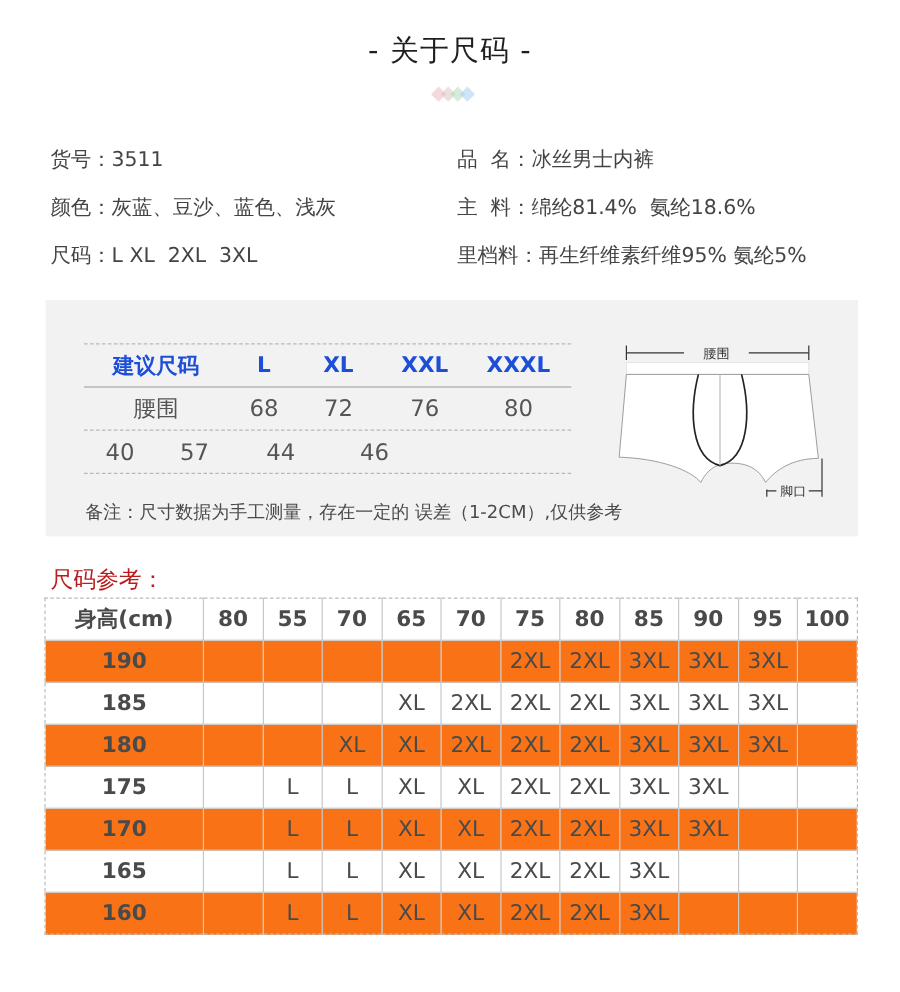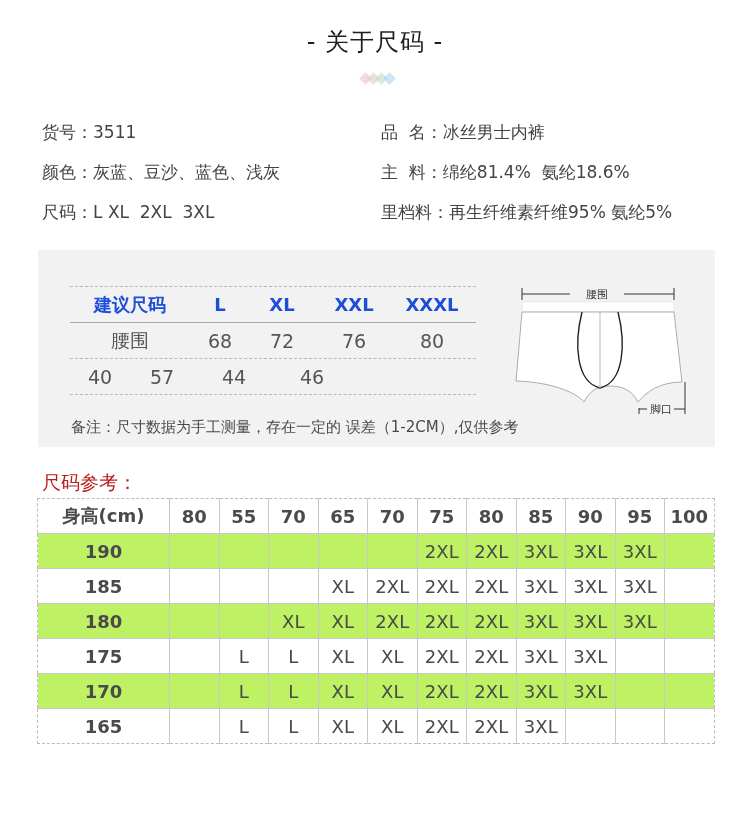--- a/index.html
+++ b/index.html
@@ -22,21 +22,21 @@
   .sz-row > div { text-align: center; }
   .c0 { width: 120px; } .c1 { width: 60px; } .c2 { width: 64px; } .c3 { width: 80px; } .c4 { width: 76px; }
   .note { position: absolute; left: 33px; top: 168px; font-size: 15px; color: #4a4a4a; white-space: nowrap; }
 
   .diagram { position: absolute; left: 472px; top: 14px; width: 200px; height: 150px; }
 
   .ref-title { position: absolute; left: 42px; top: 470px; font-size: 19px; color: #b91c1c; }
   table.ref { position: absolute; left: 37px; top: 498px; border-collapse: collapse; font-size: 18px; color: #4a4a4a; }
   table.ref td { height: 35px; text-align: center; border: 1px solid #c8c8c8; padding: 0; }
   table.ref tr { border-top: 1px dashed #bbb; }
-  table.ref tr.alt td { background: #bef264; }
+  table.ref tr.alt td { background: #f97316; }
   table.ref td.first { width: 132px; border-left: 1px dashed #bbb; font-weight: bold; color: #4a4a4a; }
   table.ref td.col { width: 49.5px; }
   table.ref td.last { border-right: 1px dashed #bbb; }
   table.ref tr.header td { font-weight: bold; font-size: 18px; border-top: 1px dashed #bbb; }
   table.ref tr:last-child td { border-bottom: 1px dashed #bbb; }
 </style>
 </head>
 <body>
 
 <div class="title">- 关于尺码 -</div>
@@ -215,14 +215,28 @@
         <td class="col">L</td>
         <td class="col">XL</td>
         <td class="col">XL</td>
         <td class="col">2XL</td>
         <td class="col">2XL</td>
         <td class="col">3XL</td>
         <td class="col"></td>
         <td class="col"></td>
         <td class="col last"></td>
       </tr>
+      <tr class="alt">
+        <td class="first">160</td>
+        <td class="col"></td>
+        <td class="col">L</td>
+        <td class="col">L</td>
+        <td class="col">XL</td>
+        <td class="col">XL</td>
+        <td class="col">2XL</td>
+        <td class="col">2XL</td>
+        <td class="col">3XL</td>
+        <td class="col"></td>
+        <td class="col"></td>
+        <td class="col last"></td>
+      </tr>
     </tbody>
 </table>
 
 </body></html>

